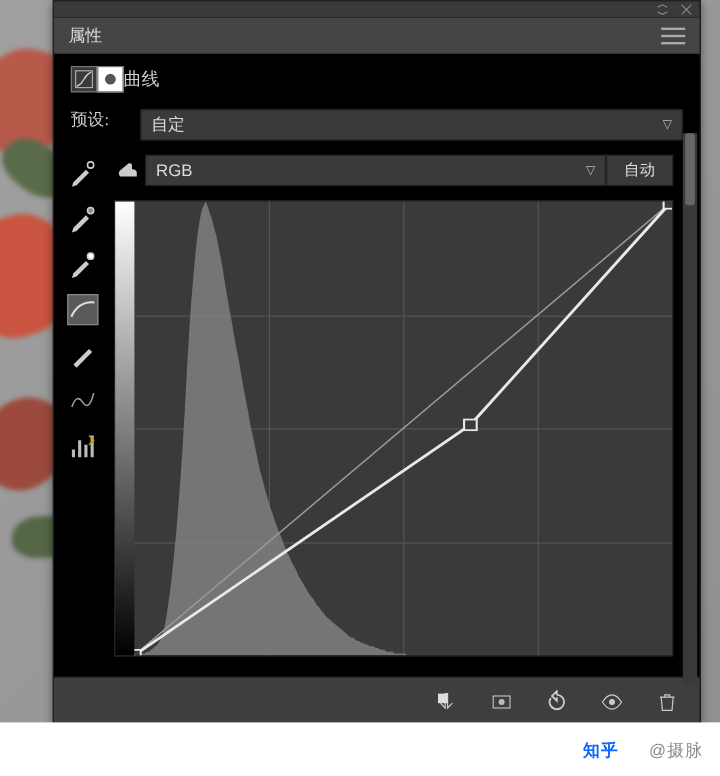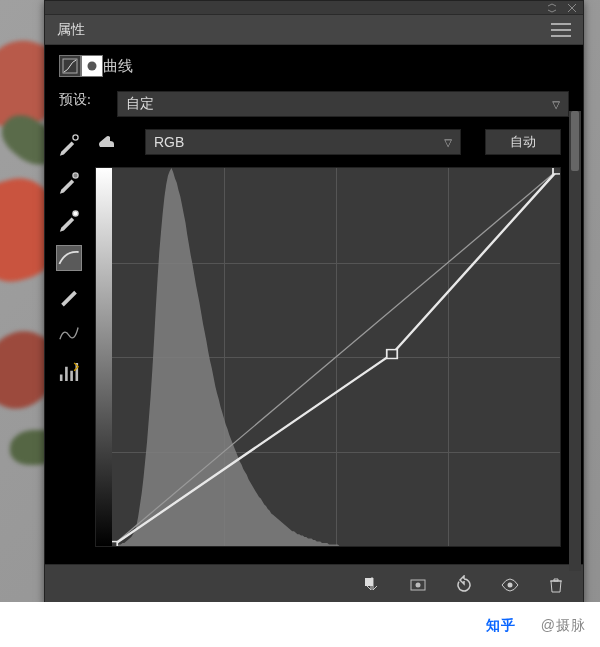--- a/index.html
+++ b/index.html
@@ -72,26 +72,26 @@
   .dropdown {
     flex:1; height:26px; background:#3a3a3a; border:1px solid #222;
     display:flex; align-items:center; justify-content:space-between; padding:0 8px;
     color:#ddd; font-size:14px;
   }
   .chev { font-size:10px; color:#bbb; }
   .scroll-region { position:absolute; right:2px; top:110px; width:12px; height:460px; background:#3a3a3a; }
   .scroll-thumb { position:absolute; left:2px; top:0; width:8px; height:60px; background:#666; border-radius:2px; }
 
   .channel-row {
-    display:flex; align-items:flex-end; gap:24px; padding:6px 22px 8px 50px;
+    display:flex; align-items:flex-end; gap:0; padding:6px 22px 8px 50px;
   }
   .finger-icon { width:24px; height:18px; display:flex; align-items:center; }
   .dropdown.ch { flex:1; }
   .auto-btn {
-    width:76px; height:26px; background:#3a3a3a; border:1px solid #222;
+    width:56px; height:26px; background:#3a3a3a; border:1px solid #222;
     display:flex; align-items:center; justify-content:center; color:#ddd; font-size:13px;
   }
 
   .curve-area {
     position:relative; margin:4px 22px 4px 50px; flex:1;
     display:flex;
   }
   .tools-col {
     position:absolute; left:-42px; top:-36px; width:32px;
     display:flex; flex-direction:column; gap:12px; align-items:center;

